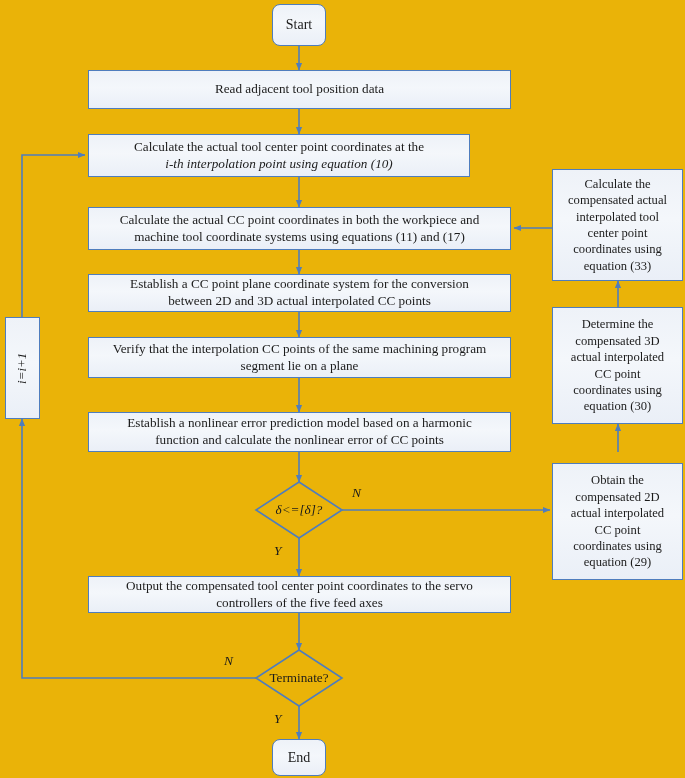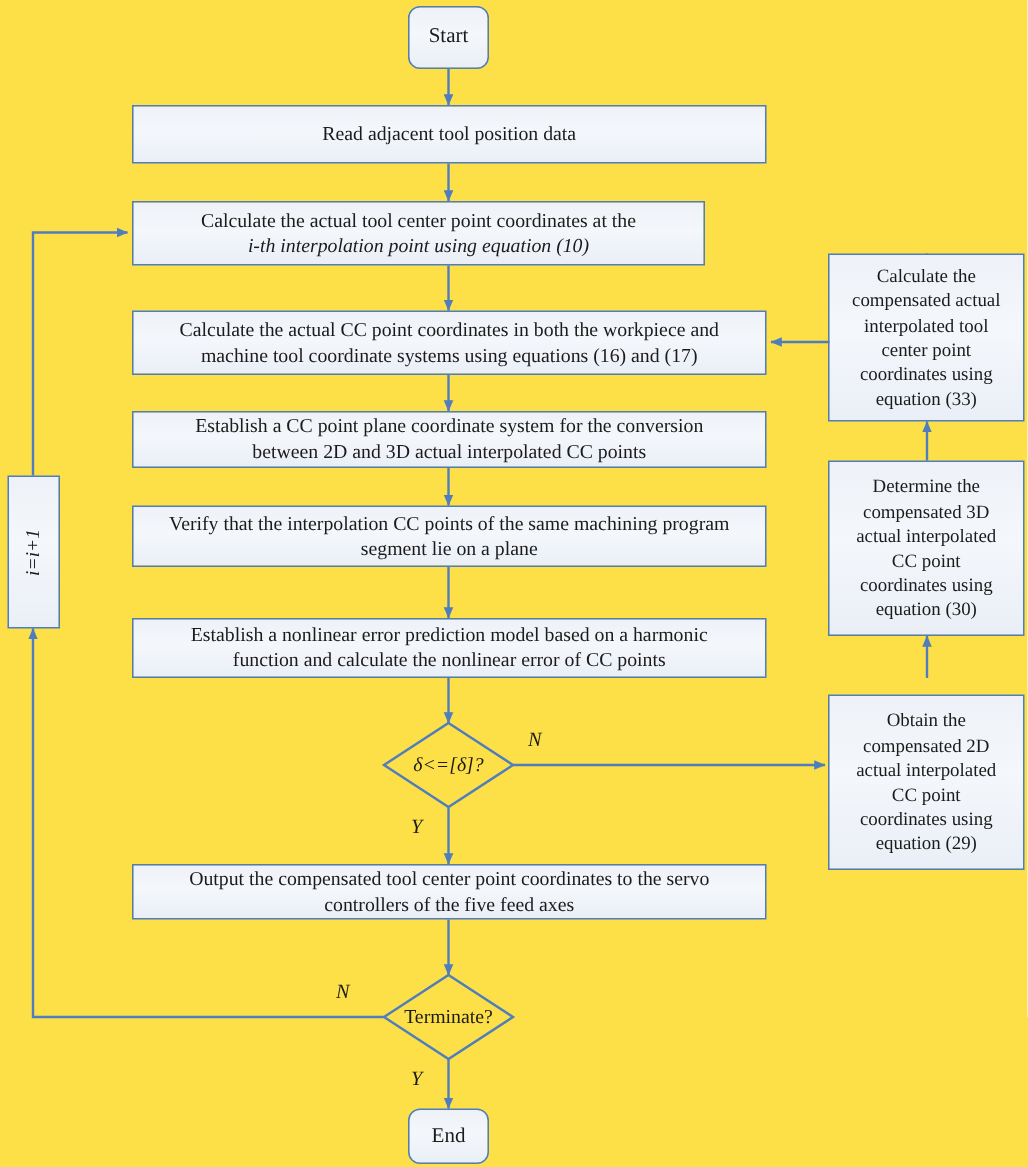--- a/index.html
+++ b/index.html
@@ -4,21 +4,21 @@
 <style>
   html, body {
     margin: 0;
     padding: 0;
     background: #ffffff;
   }
   #canvas {
     position: relative;
     width: 685px;
     height: 778px;
-    background: #fde047;
+    background: #eab308;
     font-family: "Liberation Serif", "DejaVu Serif", serif;
     overflow: hidden;
   }
   svg.wires {
     position: absolute;
     left: 0;
     top: 0;
     width: 685px;
     height: 778px;
     pointer-events: none;
@@ -136,21 +136,21 @@
     <span>Read adjacent tool position data</span>
   </div>
 
   <div class="node proc" style="left:88px; top:134px; width:382px; height:43px; flex-direction:column;">
     <span>Calculate the actual tool center point coordinates at the</span>
     <span class="it">i-th interpolation point using equation (10)</span>
   </div>
 
   <div class="node proc" style="left:88px; top:207px; width:423px; height:43px; flex-direction:column;text-align:right;">
     <span>Calculate the actual CC point coordinates in both the workpiece and</span>
-    <span>machine tool coordinate systems using equations (16) and (17)</span>
+    <span>machine tool coordinate systems using equations (11) and (17)</span>
   </div>
 
   <div class="node proc" style="left:88px; top:274px; width:423px; height:38px; flex-direction:column;">
     <span>Establish a CC point plane coordinate system for the conversion</span>
     <span>between 2D and 3D actual interpolated CC points</span>
   </div>
 
   <div class="node proc" style="left:88px; top:337px; width:423px; height:41px; flex-direction:column;">
     <span>Verify that the interpolation CC points of the same machining program</span>
     <span>segment lie on a plane</span>

